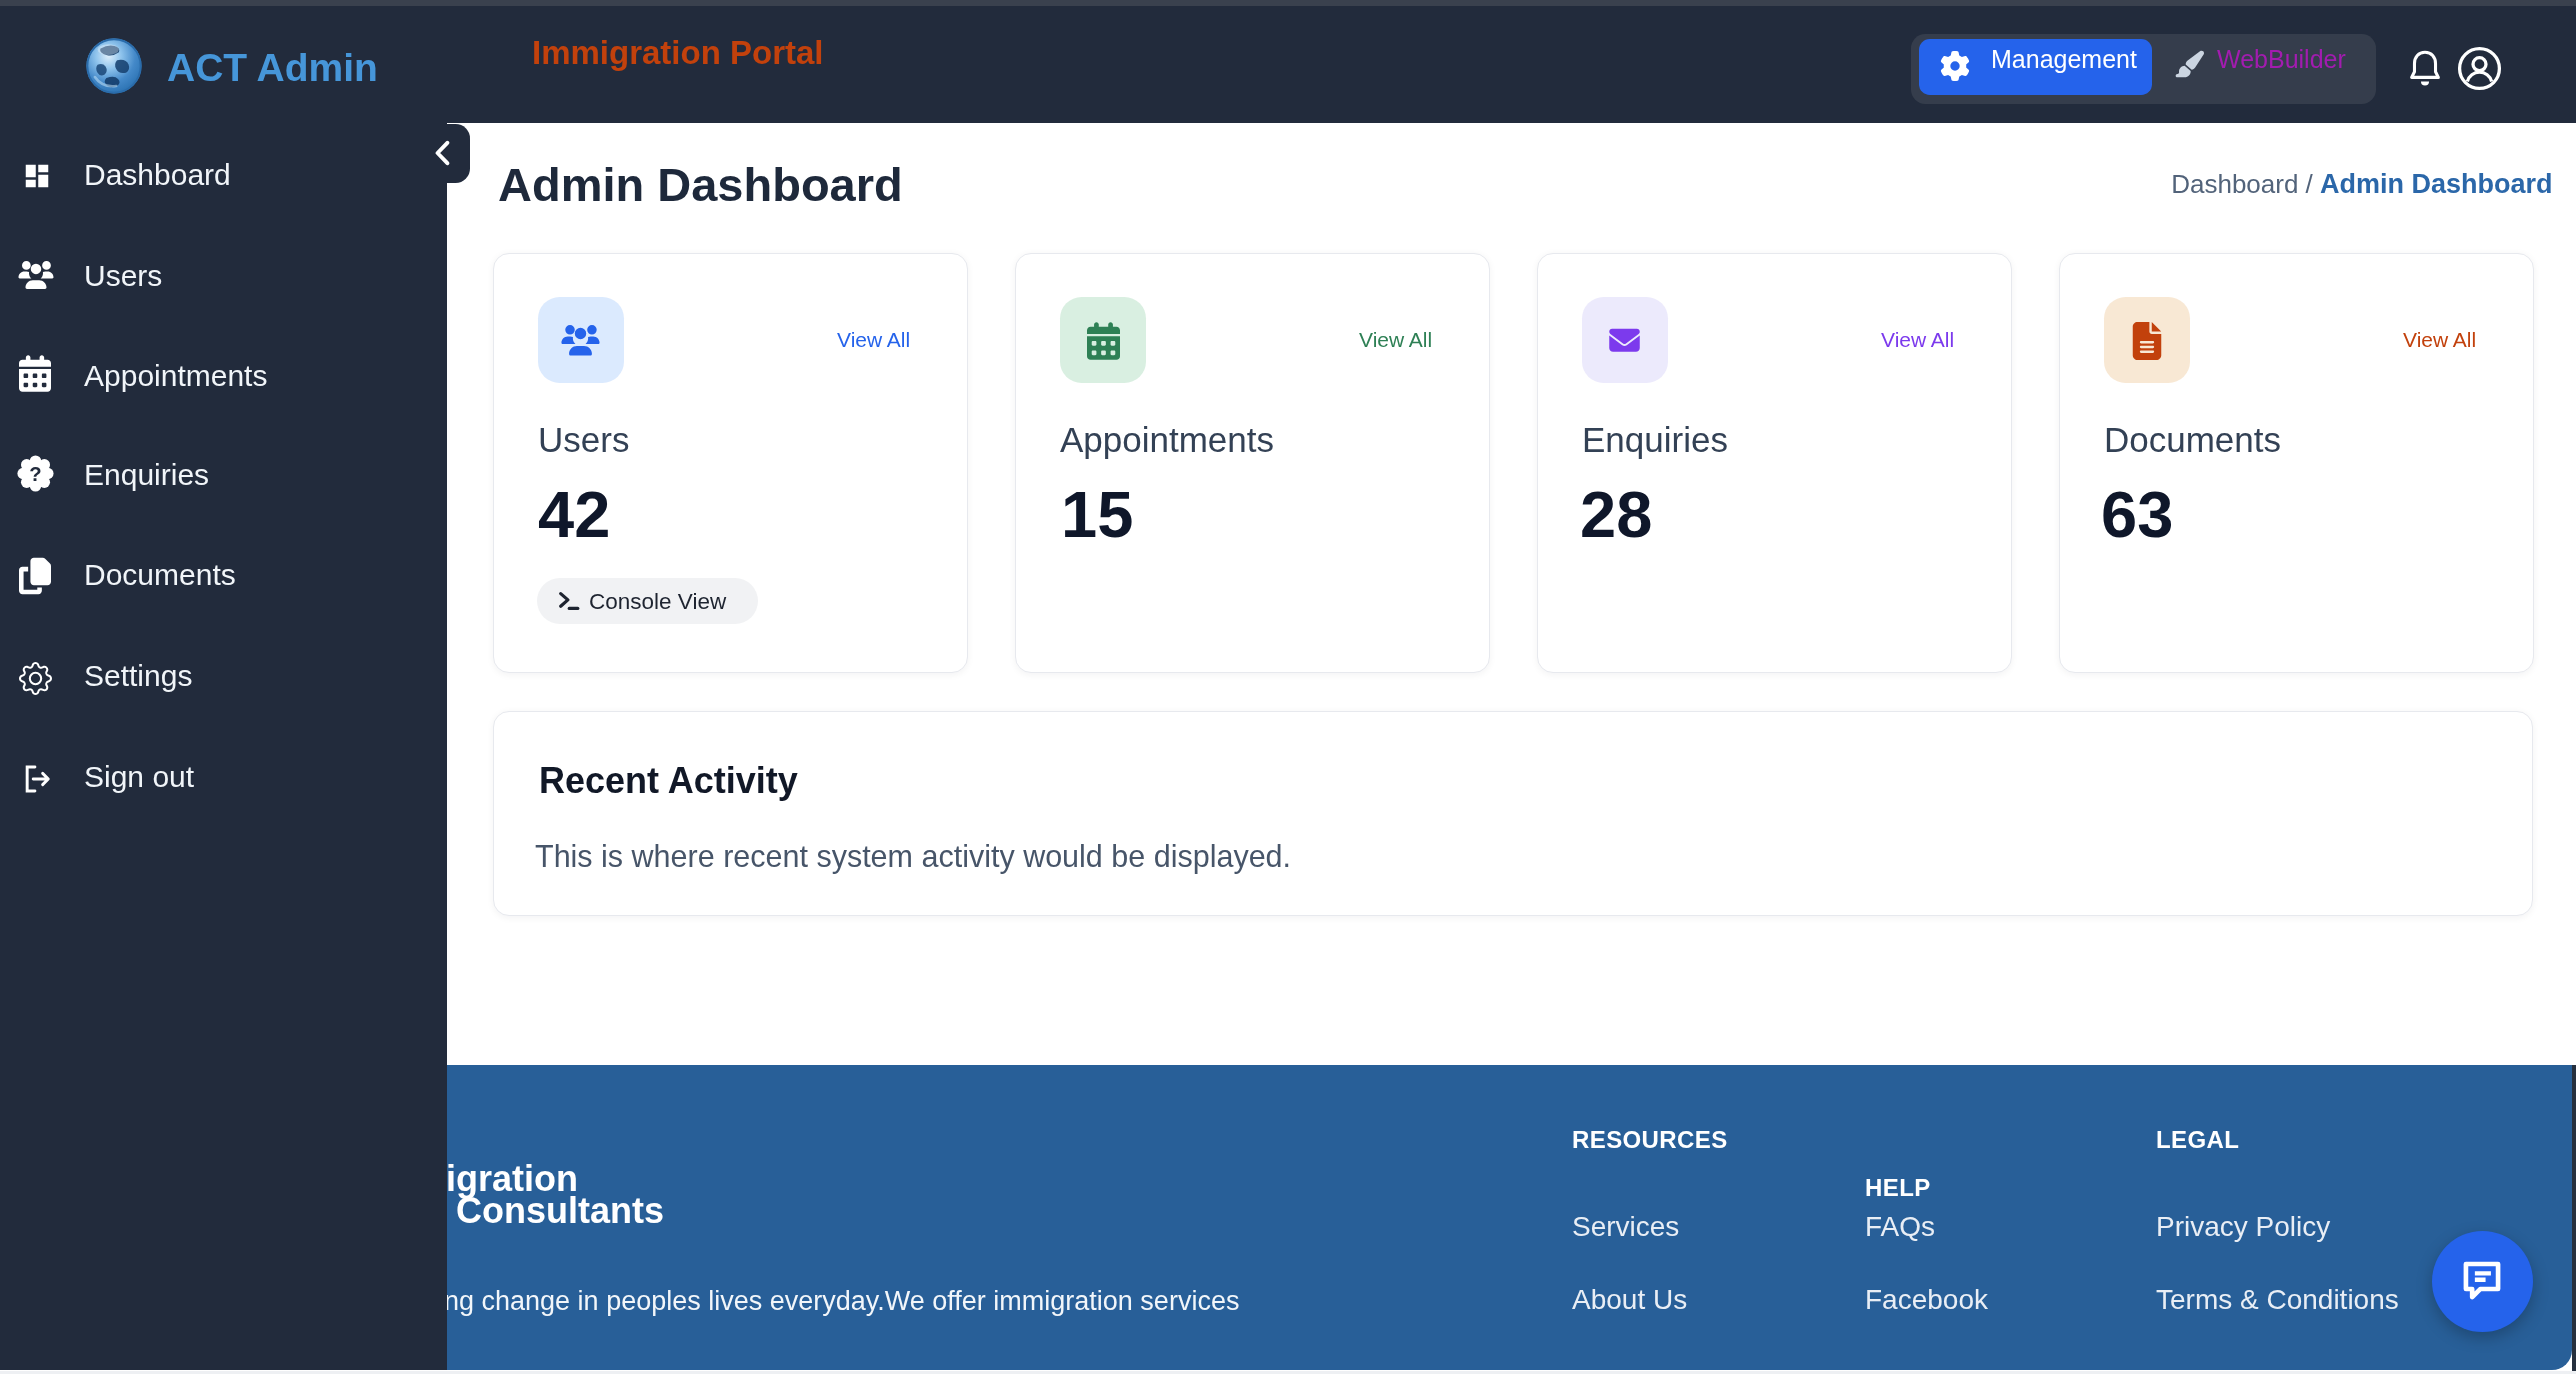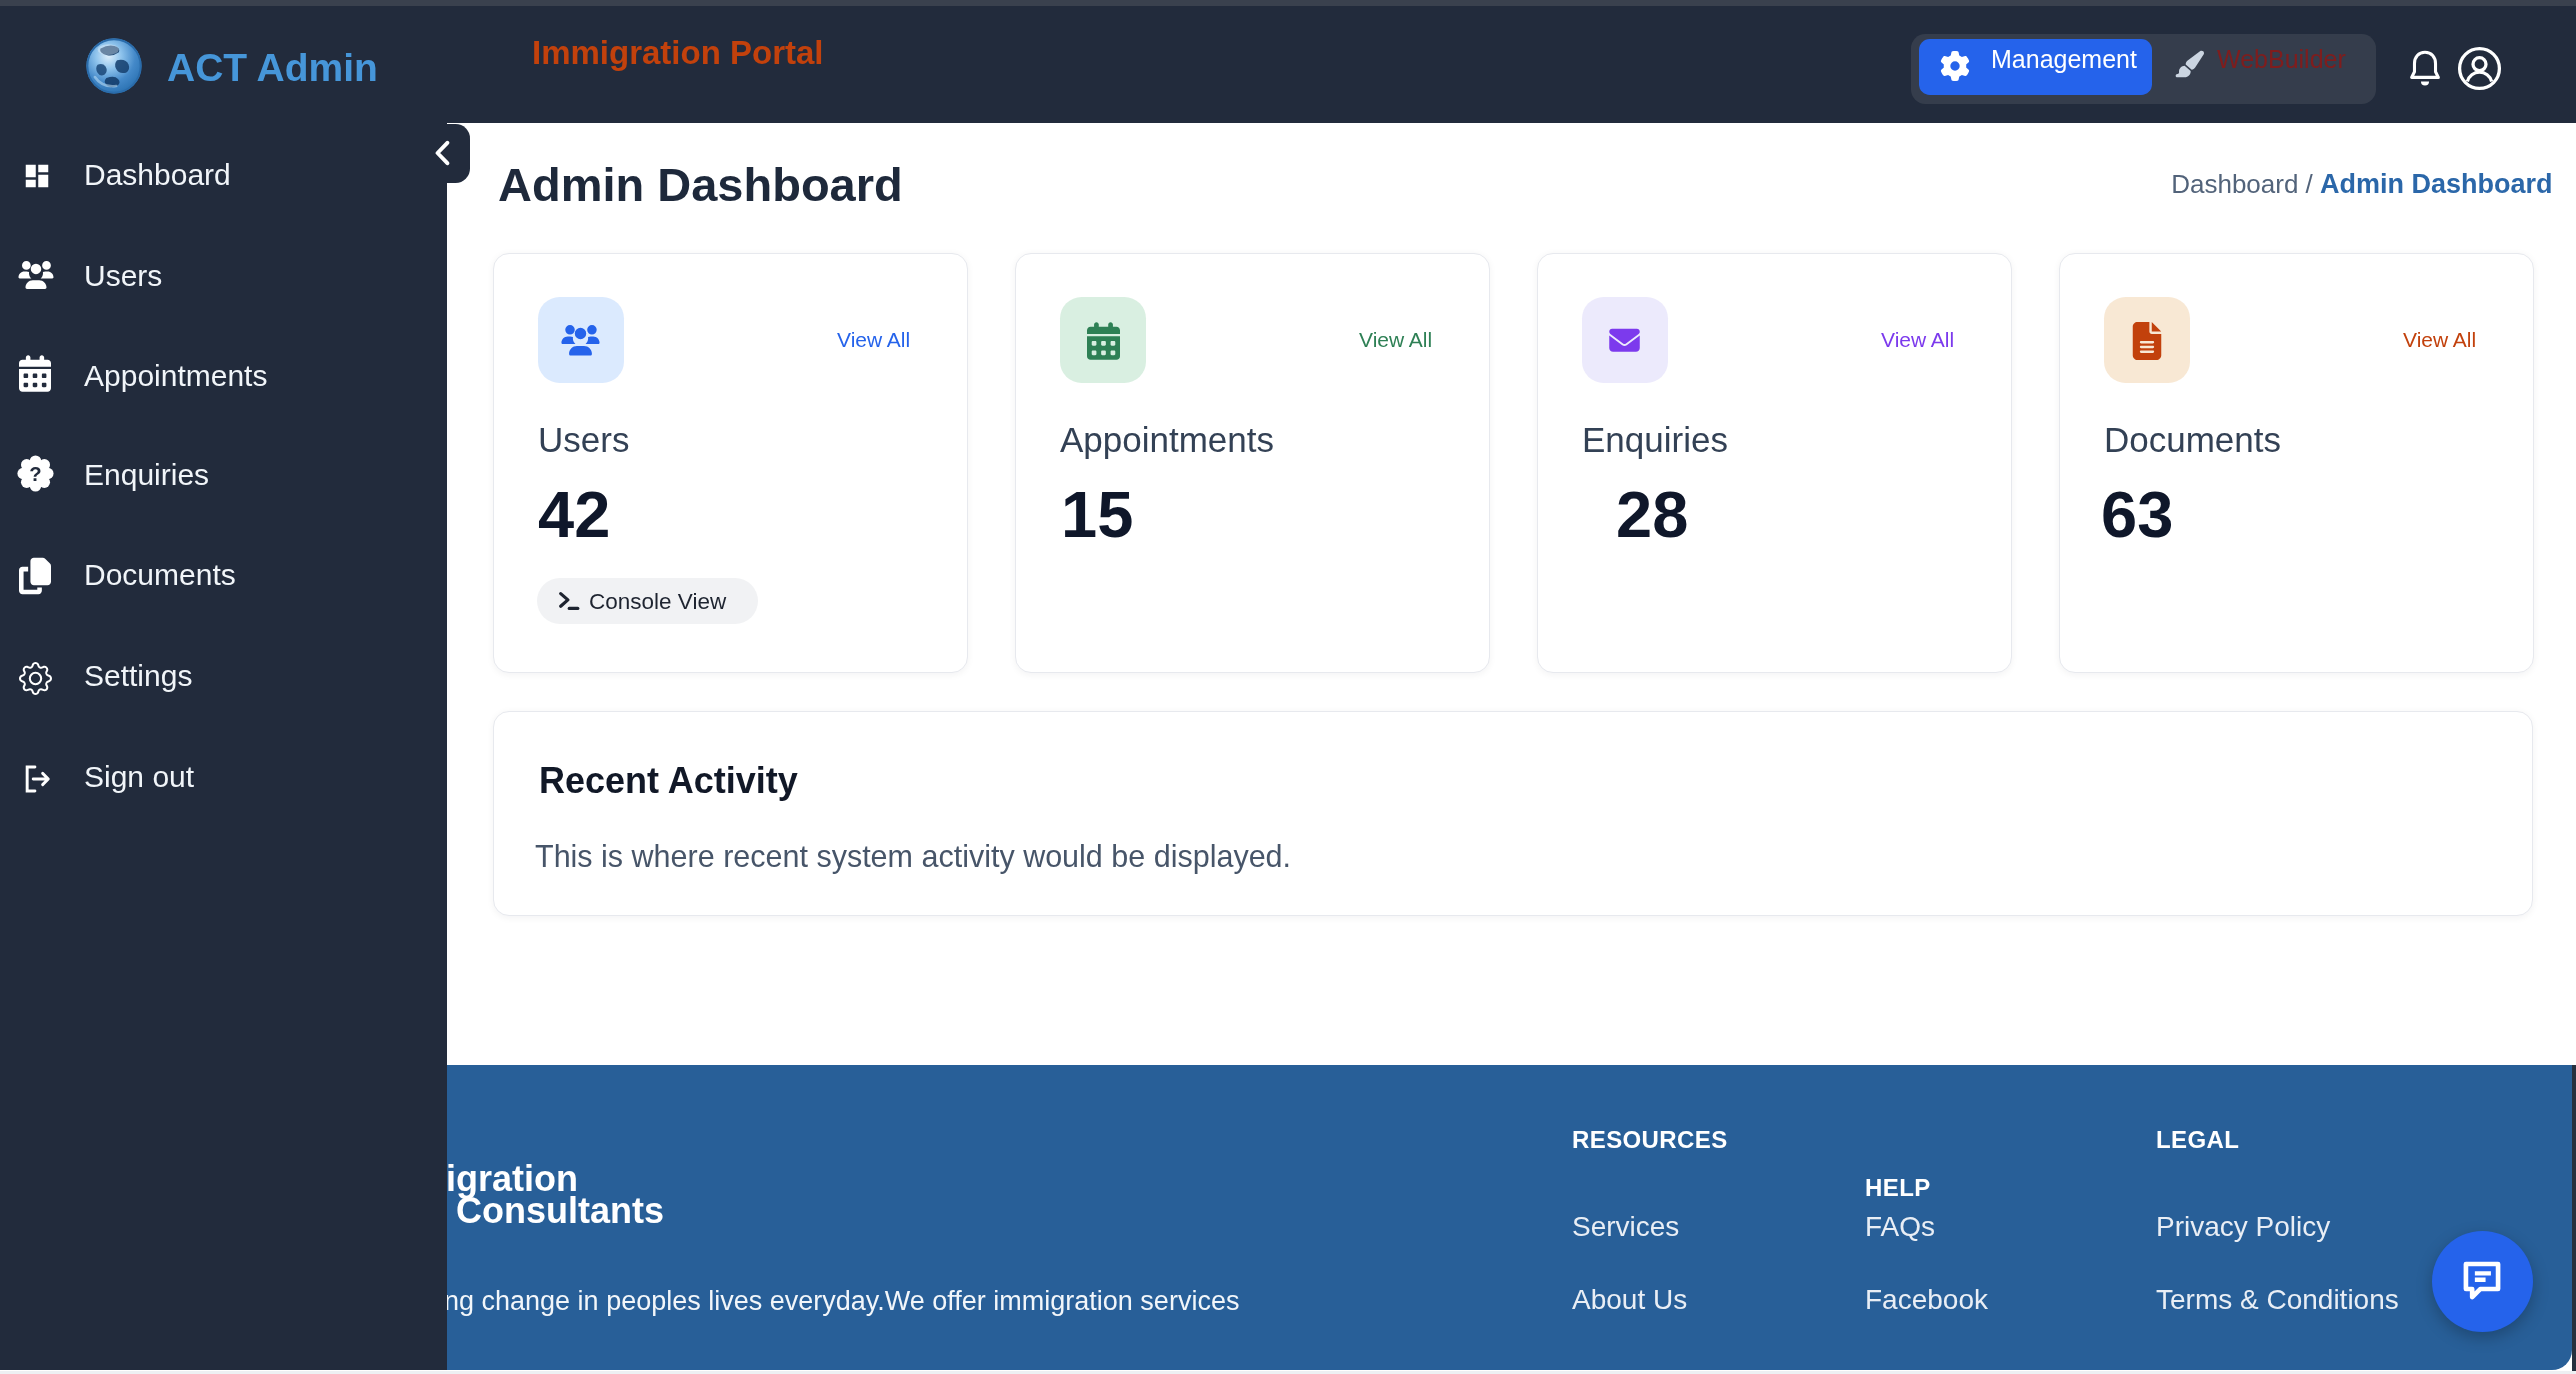--- a/index.html
+++ b/index.html
@@ -53,21 +53,21 @@
 <div class="abs" style="left:589px;top:591px;font-size:22.5px;color:#1e2430;line-height:22.5px;">Console View</div>
 
 <div class="abs tile" style="left:1060px;top:297px;background:#d9efe1;"></div>
 <div class="abs va" style="left:1359px;top:327px;color:#2e8055;">View All</div>
 <div class="abs ctitle" style="left:1060px;top:422px;">Appointments</div>
 <div class="abs cnum" style="left:1061px;top:482px;">15</div>
 
 <div class="abs tile" style="left:1582px;top:297px;background:#eceafc;"></div>
 <div class="abs va" style="left:1881px;top:327px;color:#7c3aed;">View All</div>
 <div class="abs ctitle" style="left:1582px;top:422px;">Enquiries</div>
-<div class="abs cnum" style="left:1580px;top:482px;margin-left:36px;">28</div>
+<div class="abs cnum" style="left:1580px;top:482px;">28</div>
 
 <div class="abs tile" style="left:2104px;top:297px;background:#f8e8d4;"></div>
 <div class="abs va" style="left:2403px;top:327px;color:#c2410c;">View All</div>
 <div class="abs ctitle" style="left:2104px;top:422px;">Documents</div>
 <div class="abs cnum" style="left:2101px;top:482px;">63</div>
 
 <div class="abs" style="left:493px;top:711px;width:2040px;height:205px;background:#ffffff;border:1.8px solid #e7e9ee;border-radius:16px;box-shadow:0 1.8px 7.2px rgba(15,23,42,0.05);"></div>
 <div class="abs" style="left:539px;top:763px;font-size:36px;font-weight:bold;color:#111827;line-height:36px;">Recent Activity</div>
 <div class="abs" style="left:535px;top:841px;font-size:30.5px;color:#475569;line-height:30.5px;">This is where recent system activity would be displayed.</div>
 
@@ -117,21 +117,21 @@
 
 <div class="abs" style="left:1911px;top:34px;width:465px;height:70px;background:#353d4c;border-radius:14.4px;"></div>
 <div class="abs" style="left:1919px;top:39px;width:233px;height:56px;background:#2563eb;border-radius:10.8px;"></div>
 <svg class="abs" style="left:1940px;top:51px;" width="30" height="30" viewBox="0 0 512 512">
     <path fill="#ffffff" d="M495.9 166.6c3.2 8.7 .5 18.4-6.4 24.6l-43.3 39.4c1.1 8.3 1.7 16.8 1.7 25.4s-.6 17.1-1.7 25.4l43.3 39.4c6.9 6.2 9.6 15.9 6.4 24.6c-4.4 11.9-9.7 23.3-15.8 34.3l-4.7 8.1c-6.6 11-14 21.4-22.1 31.2c-5.9 7.2-15.7 9.6-24.5 6.8l-55.7-17.7c-13.4 10.3-28.2 18.9-44 25.4l-12.5 57.1c-2 9.1-9 16.3-18.2 17.8c-13.8 2.3-28 3.5-42.5 3.5s-28.7-1.2-42.5-3.5c-9.2-1.5-16.2-8.7-18.2-17.8l-12.5-57.1c-15.8-6.5-30.6-15.1-44-25.4L83.1 425.9c-8.8 2.8-18.6 .3-24.5-6.8c-8.1-9.8-15.5-20.2-22.1-31.2l-4.7-8.1c-6.1-11-11.4-22.4-15.8-34.3c-3.2-8.7-.5-18.4 6.4-24.6l43.3-39.4C64.6 273.1 64 264.6 64 256s.6-17.1 1.7-25.4L22.4 191.2c-6.9-6.2-9.6-15.9-6.4-24.6c4.4-11.9 9.7-23.3 15.8-34.3l4.7-8.1c6.6-11 14-21.4 22.1-31.2c5.9-7.2 15.7-9.6 24.5-6.8l55.7 17.7c13.4-10.3 28.2-18.9 44-25.4l12.5-57.1c2-9.1 9-16.3 18.2-17.8C227.3 1.2 241.5 0 256 0s28.7 1.2 42.5 3.5c9.2 1.5 16.2 8.7 18.2 17.8l12.5 57.1c15.8 6.5 30.6 15.1 44 25.4l55.7-17.7c8.8-2.8 18.6-.3 24.5 6.8c8.1 9.8 15.5 20.2 22.1 31.2l4.7 8.1c6.1 11 11.4 22.4 15.8 34.3zM256 336a80 80 0 1 0 0-160 80 80 0 1 0 0 160z"></path>
   </svg>
 <div class="abs" style="left:1984px;top:47px;font-size:25px;color:#ffffff;line-height:25px;margin-left:7px;">Management</div>
 <svg class="abs" style="left:2174px;top:49px;" width="30" height="30" viewBox="0 0 576 512">
     <path fill="#cbd5e1" d="M339.3 367.1c27.3-3.9 51.9-19.4 67.2-42.9L568.2 74.1c12.6-19.5 9.4-45.3-7.6-61.2S517.7-4.4 499.1 9.6L262.4 187.2c-24 18-38.2 46.1-38.4 76.1L339.3 367.1zm-19.6 25.4l-116-104.4C143.9 290.3 96 339.6 96 400c0 3.9 .2 7.8 .6 11.6C98.4 429.1 86.4 448 68.8 448H64c-17.7 0-32 14.3-32 32s14.3 32 32 32H208c61.9 0 112-50.1 112-112c0-2.5-.1-5-.2-7.5z"></path>
   </svg>
-<div class="abs" style="left:2217px;top:47px;font-size:25px;color:#7f1d1d;line-height:25px;">WebBuilder</div>
+<div class="abs" style="left:2217px;top:47px;font-size:25px;color:#a21caf;line-height:25px;">WebBuilder</div>
 
 <svg class="abs" style="left:2408px;top:48px;" width="34" height="41" viewBox="0 0 42 48">
   <path d="M21 4 C13 4 8 10 8 18 L8 28 L4.5 35 L37.5 35 L34 28 L34 18 C34 10 29 4 21 4 Z" fill="none" stroke="#ffffff" stroke-width="3.8" stroke-linejoin="round"></path>
   <path d="M16 40 a5 5 0 0 0 10 0z" fill="#ffffff"></path>
 </svg>
 
 <svg class="abs" style="left:2457px;top:46px;" width="45" height="45" viewBox="0 0 52 52">
   <circle cx="26" cy="26" r="23" fill="none" stroke="#ffffff" stroke-width="3.8"></circle>
   <circle cx="26" cy="21" r="7.5" fill="none" stroke="#ffffff" stroke-width="3.8"></circle>
   <path d="M12 41 a14.5 14.5 0 0 1 28 0" fill="none" stroke="#ffffff" stroke-width="3.8"></path>

